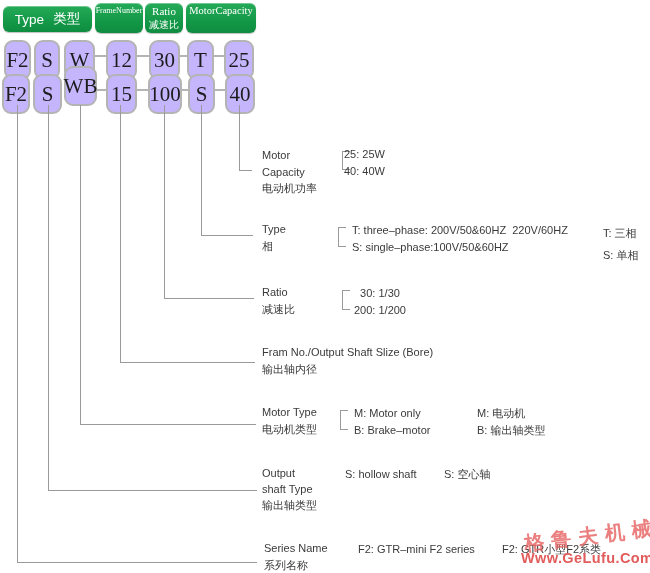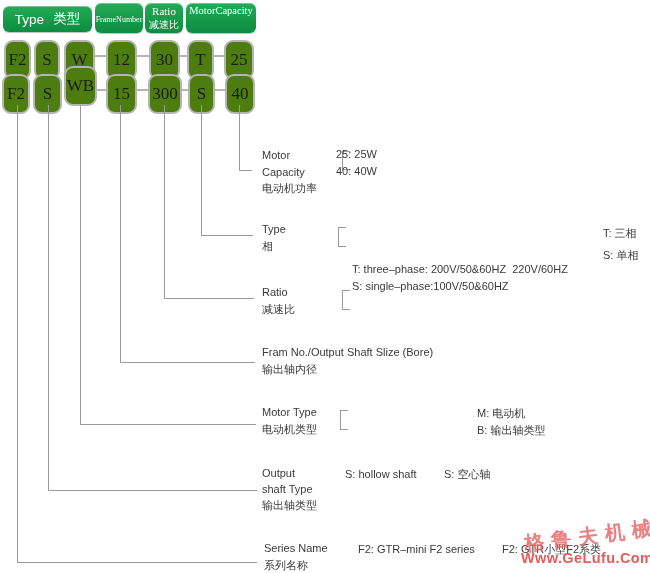--- a/index.html
+++ b/index.html
@@ -6,22 +6,22 @@
   #stage{position:relative;width:650px;height:573px;background:#fff;overflow:hidden;
          font-family:"Liberation Sans",sans-serif;}
   
   .ghead{position:absolute;background:linear-gradient(180deg,#25ab58 0%,#149a48 55%,#0e8c40 100%);
          border-radius:6px;color:#fff;text-align:center;
          box-shadow:0 1px 1px rgba(0,0,0,.25), inset 0 1px 0 rgba(255,255,255,.35);}
   .ghead .l1{display:block;font-family:"Liberation Serif",serif;}
   .ghead .l2{display:block;}
   
   .cbox{position:absolute;height:40px;box-sizing:border-box;border:2px solid #b4b4b4;
-        border-radius:9px;background:#4d7c0f;display:flex;align-items:center;justify-content:center;
-        font-family:"Liberation Serif",serif;font-size:17px;color:#1c1c1c;}
+        border-radius:9px;background:#c4b5fd;display:flex;align-items:center;justify-content:center;
+        font-family:"Liberation Serif",serif;font-size:21px;color:#1c1c1c;}
   .dash{position:absolute;height:2px;background:#b4b4b4;}
   .vline{position:absolute;width:1px;background:#9a9a9a;}
   .hline{position:absolute;height:1px;background:#9a9a9a;}
   .bracket{position:absolute;width:8px;border-left:1px solid #9a9a9a;border-top:1px solid #9a9a9a;
            border-bottom:1px solid #9a9a9a;box-sizing:border-box;}
   .txt{position:absolute;font-size:11px;line-height:16.5px;color:#3a3a3a;white-space:pre;}
   .wm-zh{position:absolute;left:524px;top:522px;width:140px;color:rgba(231,105,105,.85);
          font-family:"Liberation Serif",serif;font-weight:bold;font-size:20px;letter-spacing:7px;
          transform:rotate(-7deg);white-space:pre;z-index:5;}
   .wm-url{position:absolute;left:521px;top:550px;color:#e25c5c;font-weight:bold;font-size:14.5px;
@@ -30,21 +30,21 @@
 </head>
 <body>
 
 <div id="stage">
 
   <div class="ghead" style="left:3px;top:6px;width:89px;height:26px;display:flex;align-items:center;justify-content:center;font-size:13.5px;">
     <span>Type</span>
     <span style="width:9px;"></span>
     <span>类型</span>
   </div>
-  <div class="ghead" style="left:95px;top:3px;width:48px;height:30px;padding-top:11px;box-sizing:border-box;">
+  <div class="ghead" style="left:95px;top:3px;width:48px;height:30px;padding-top:2px;box-sizing:border-box;">
     <span class="l1" style="font-size:8px;line-height:12px;">FrameNumber</span>
     <span class="l2" style="font-size:9px;line-height:14px;margin-top:46px;">输出轴孔径</span>
   </div>
   <div class="ghead" style="left:145px;top:3px;width:38px;height:30px;padding-top:1px;box-sizing:border-box;">
     <span class="l1" style="font-size:11px;line-height:14px;">Ratio</span>
     <span class="l2" style="font-size:10px;line-height:14px;">减速比</span>
   </div>
   <div class="ghead" style="left:186px;top:3px;width:70px;height:30px;padding-top:1px;box-sizing:border-box;">
     <span class="l1" style="font-size:10.5px;line-height:14px;">MotorCapacity</span>
     <span class="l2" style="font-size:10px;line-height:14px;margin-top:44px;">电动机相数容量</span>
@@ -59,21 +59,21 @@
   <div class="cbox" style="left:224px;top:40px;width:30px;">25</div>
   <div class="dash" style="left:95px;top:55px;width:11px;"></div>
   <div class="dash" style="left:137px;top:55px;width:12px;"></div>
   <div class="dash" style="left:180px;top:55px;width:7px;"></div>
   <div class="dash" style="left:214px;top:55px;width:10px;"></div>
 
   <div class="cbox" style="left:2px;top:74px;width:28px;">F2</div>
   <div class="cbox" style="left:33px;top:74px;width:29px;">S</div>
   <div class="cbox" style="left:64px;top:66px;width:33px;">WB</div>
   <div class="cbox" style="left:106px;top:74px;width:31px;">15</div>
-  <div class="cbox" style="left:148px;top:74px;width:34px;">300</div>
+  <div class="cbox" style="left:148px;top:74px;width:34px;">100</div>
   <div class="cbox" style="left:188px;top:74px;width:27px;">S</div>
   <div class="cbox" style="left:225px;top:74px;width:30px;">40</div>
   <div class="dash" style="left:97px;top:89px;width:9px;"></div>
   <div class="dash" style="left:137px;top:89px;width:11px;"></div>
   <div class="dash" style="left:182px;top:89px;width:6px;"></div>
   <div class="dash" style="left:215px;top:89px;width:10px;"></div>
 
   <div class="vline" style="left:17px;top:105px;height:457px;"></div>
   <div class="hline" style="left:17px;top:562px;width:240px;"></div>
   <div class="vline" style="left:48px;top:105px;height:385px;"></div>
@@ -86,41 +86,45 @@
   <div class="hline" style="left:164px;top:298px;width:90px;"></div>
   <div class="vline" style="left:201px;top:105px;height:130px;"></div>
   <div class="hline" style="left:201px;top:235px;width:52px;"></div>
   <div class="vline" style="left:239px;top:105px;height:65px;"></div>
   <div class="hline" style="left:239px;top:170px;width:13px;"></div>
 
   <div class="txt" style="left:262px;top:147px;">Motor
 Capacity
 电动机功率</div>
   <div class="bracket" style="left:342px;top:151px;height:19px;"></div>
-  <div class="txt" style="left:336px;top:146px;line-height:17px;">25: 25W
+  <div class="txt" style="left:344px;top:146px;line-height:17px;">25: 25W
 40: 40W</div>
 
   <div class="txt" style="left:262px;top:221px;line-height:17px;">Type
 相</div>
   <div class="bracket" style="left:338px;top:227px;height:20px;"></div>
-  <div class="txt" style="left:352px;top:222px;line-height:17px;margin-top:39px;">T: three–phase: 200V/50&amp;60HZ  220V/60HZ
+  <div class="txt" style="left:352px;top:222px;line-height:17px;">T: three–phase: 200V/50&amp;60HZ  220V/60HZ
 S: single–phase:100V/50&amp;60HZ</div>
   <div class="txt" style="left:603px;top:222px;line-height:22px;">T: 三相
 S: 单相</div>
 
   <div class="txt" style="left:262px;top:284px;line-height:17px;">Ratio
 减速比</div>
   <div class="bracket" style="left:342px;top:290px;height:20px;"></div>
+  <div class="txt" style="left:354px;top:285px;line-height:17px;">  30: 1/30
+200: 1/200</div>
 
   <div class="txt" style="left:262px;top:404px;line-height:17px;">Motor Type
 电动机类型</div>
 
   <div class="txt" style="left:262px;top:344px;line-height:17px;">Fram No./Output Shaft Slize (Bore)
 输出轴内径</div>
   <div class="bracket" style="left:340px;top:410px;height:20px;"></div>
+  <div class="txt" style="left:354px;top:405px;line-height:17px;">M: Motor only
+B: Brake–motor</div>
   <div class="txt" style="left:477px;top:405px;line-height:17px;">M: 电动机
 B: 输出轴类型</div>
 
   <div class="txt" style="left:262px;top:465px;line-height:16px;">Output
 shaft Type
 输出轴类型</div>
   <div class="txt" style="left:345px;top:466px;">S: hollow shaft</div>
   <div class="txt" style="left:444px;top:466px;">S: 空心轴</div>
 
   <div class="txt" style="left:264px;top:540px;line-height:17px;">Series Name

